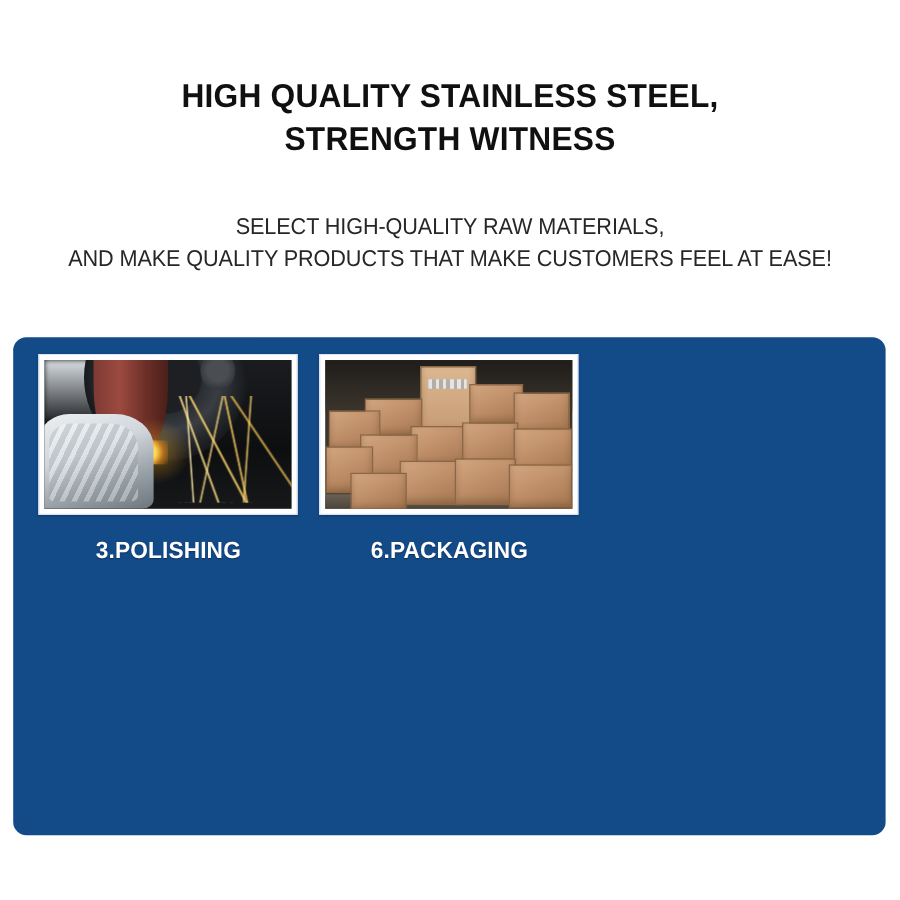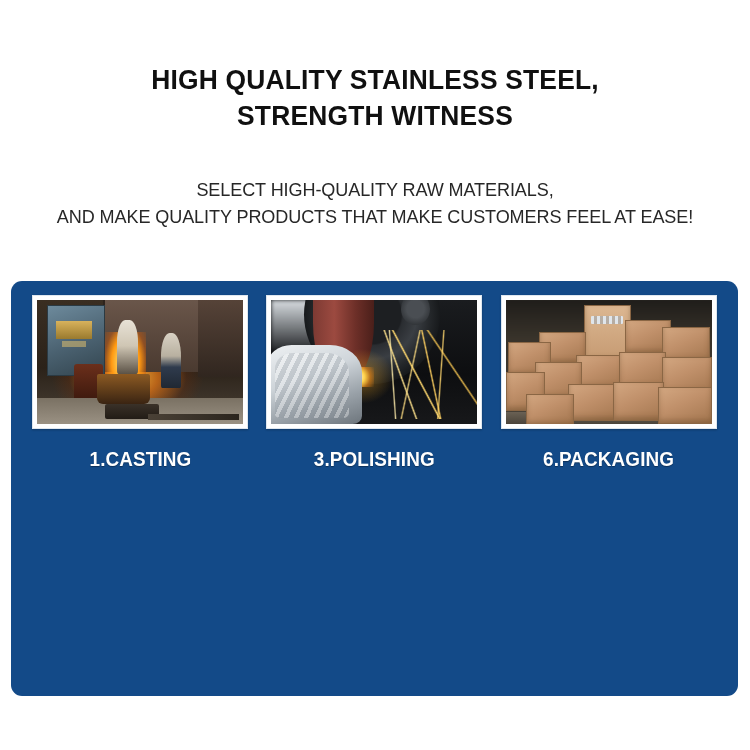--- a/index.html
+++ b/index.html
@@ -479,38 +479,20 @@
     </h1>
     <p class="subhead">
       <span class="subhead-line">SELECT HIGH-QUALITY RAW MATERIALS,</span>
       <span class="subhead-line">AND MAKE QUALITY PRODUCTS THAT MAKE CUSTOMERS FEEL AT EASE!</span>
     </p>
   </div>
 
   <div class="panel">
     <div class="grid">
 
-      <div class="cell">
-        <div class="photo-frame">
-          <div class="photo sc-cast">
-            <div class="cast-wall"></div>
-            <div class="cast-wall-r"></div>
-            <div class="cast-cabinet"></div>
-            <div class="cast-drum"></div>
-            <div class="cast-floor2"></div>
-            <div class="cast-glow"></div>
-            <div class="cast-ladle"></div>
-            <div class="cast-worker-a"></div>
-            <div class="cast-worker-b"></div>
-            <div class="cast-pan"></div>
-            <div class="cast-bar"></div>
-          </div>
-        </div>
-        <div class="cell-label">1.CASTING</div>
-      </div>
 
 
       <div class="cell">
         <div class="photo-frame">
           <div class="photo sc-pol">
             <div class="pol-dust"></div>
             <div class="pol-wheel-o"></div>
             <div class="pol-wheel-red"></div>
             <div class="pol-hub"></div>
             <div class="pol-sparks"></div>

